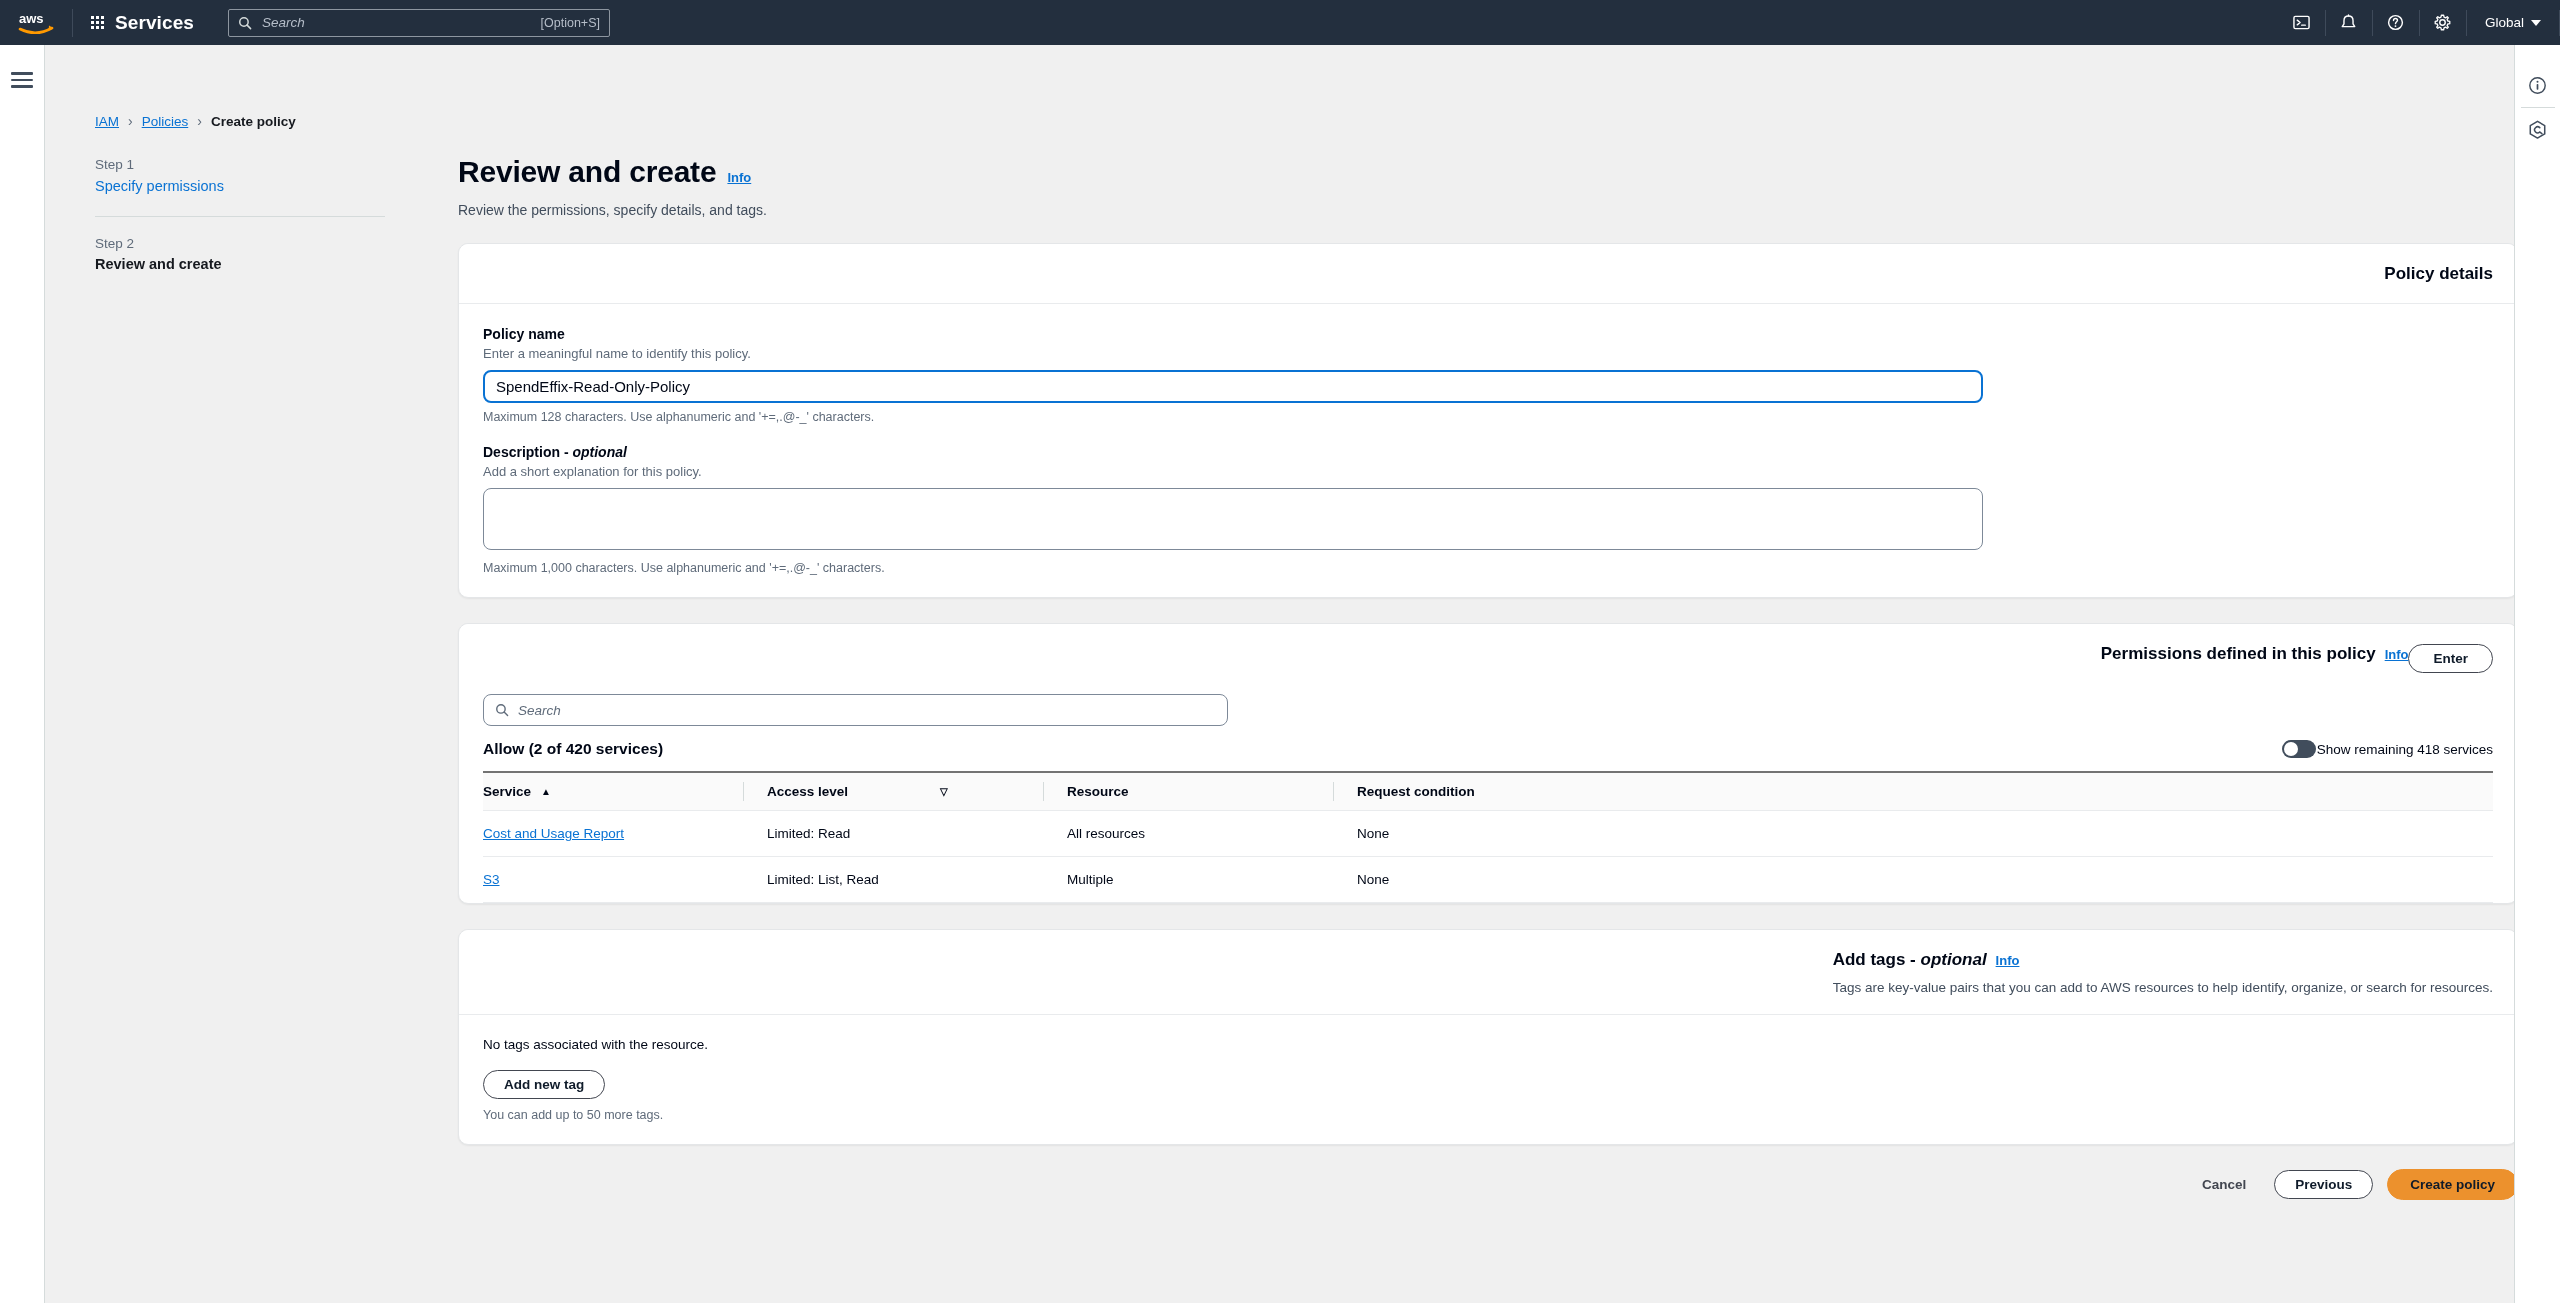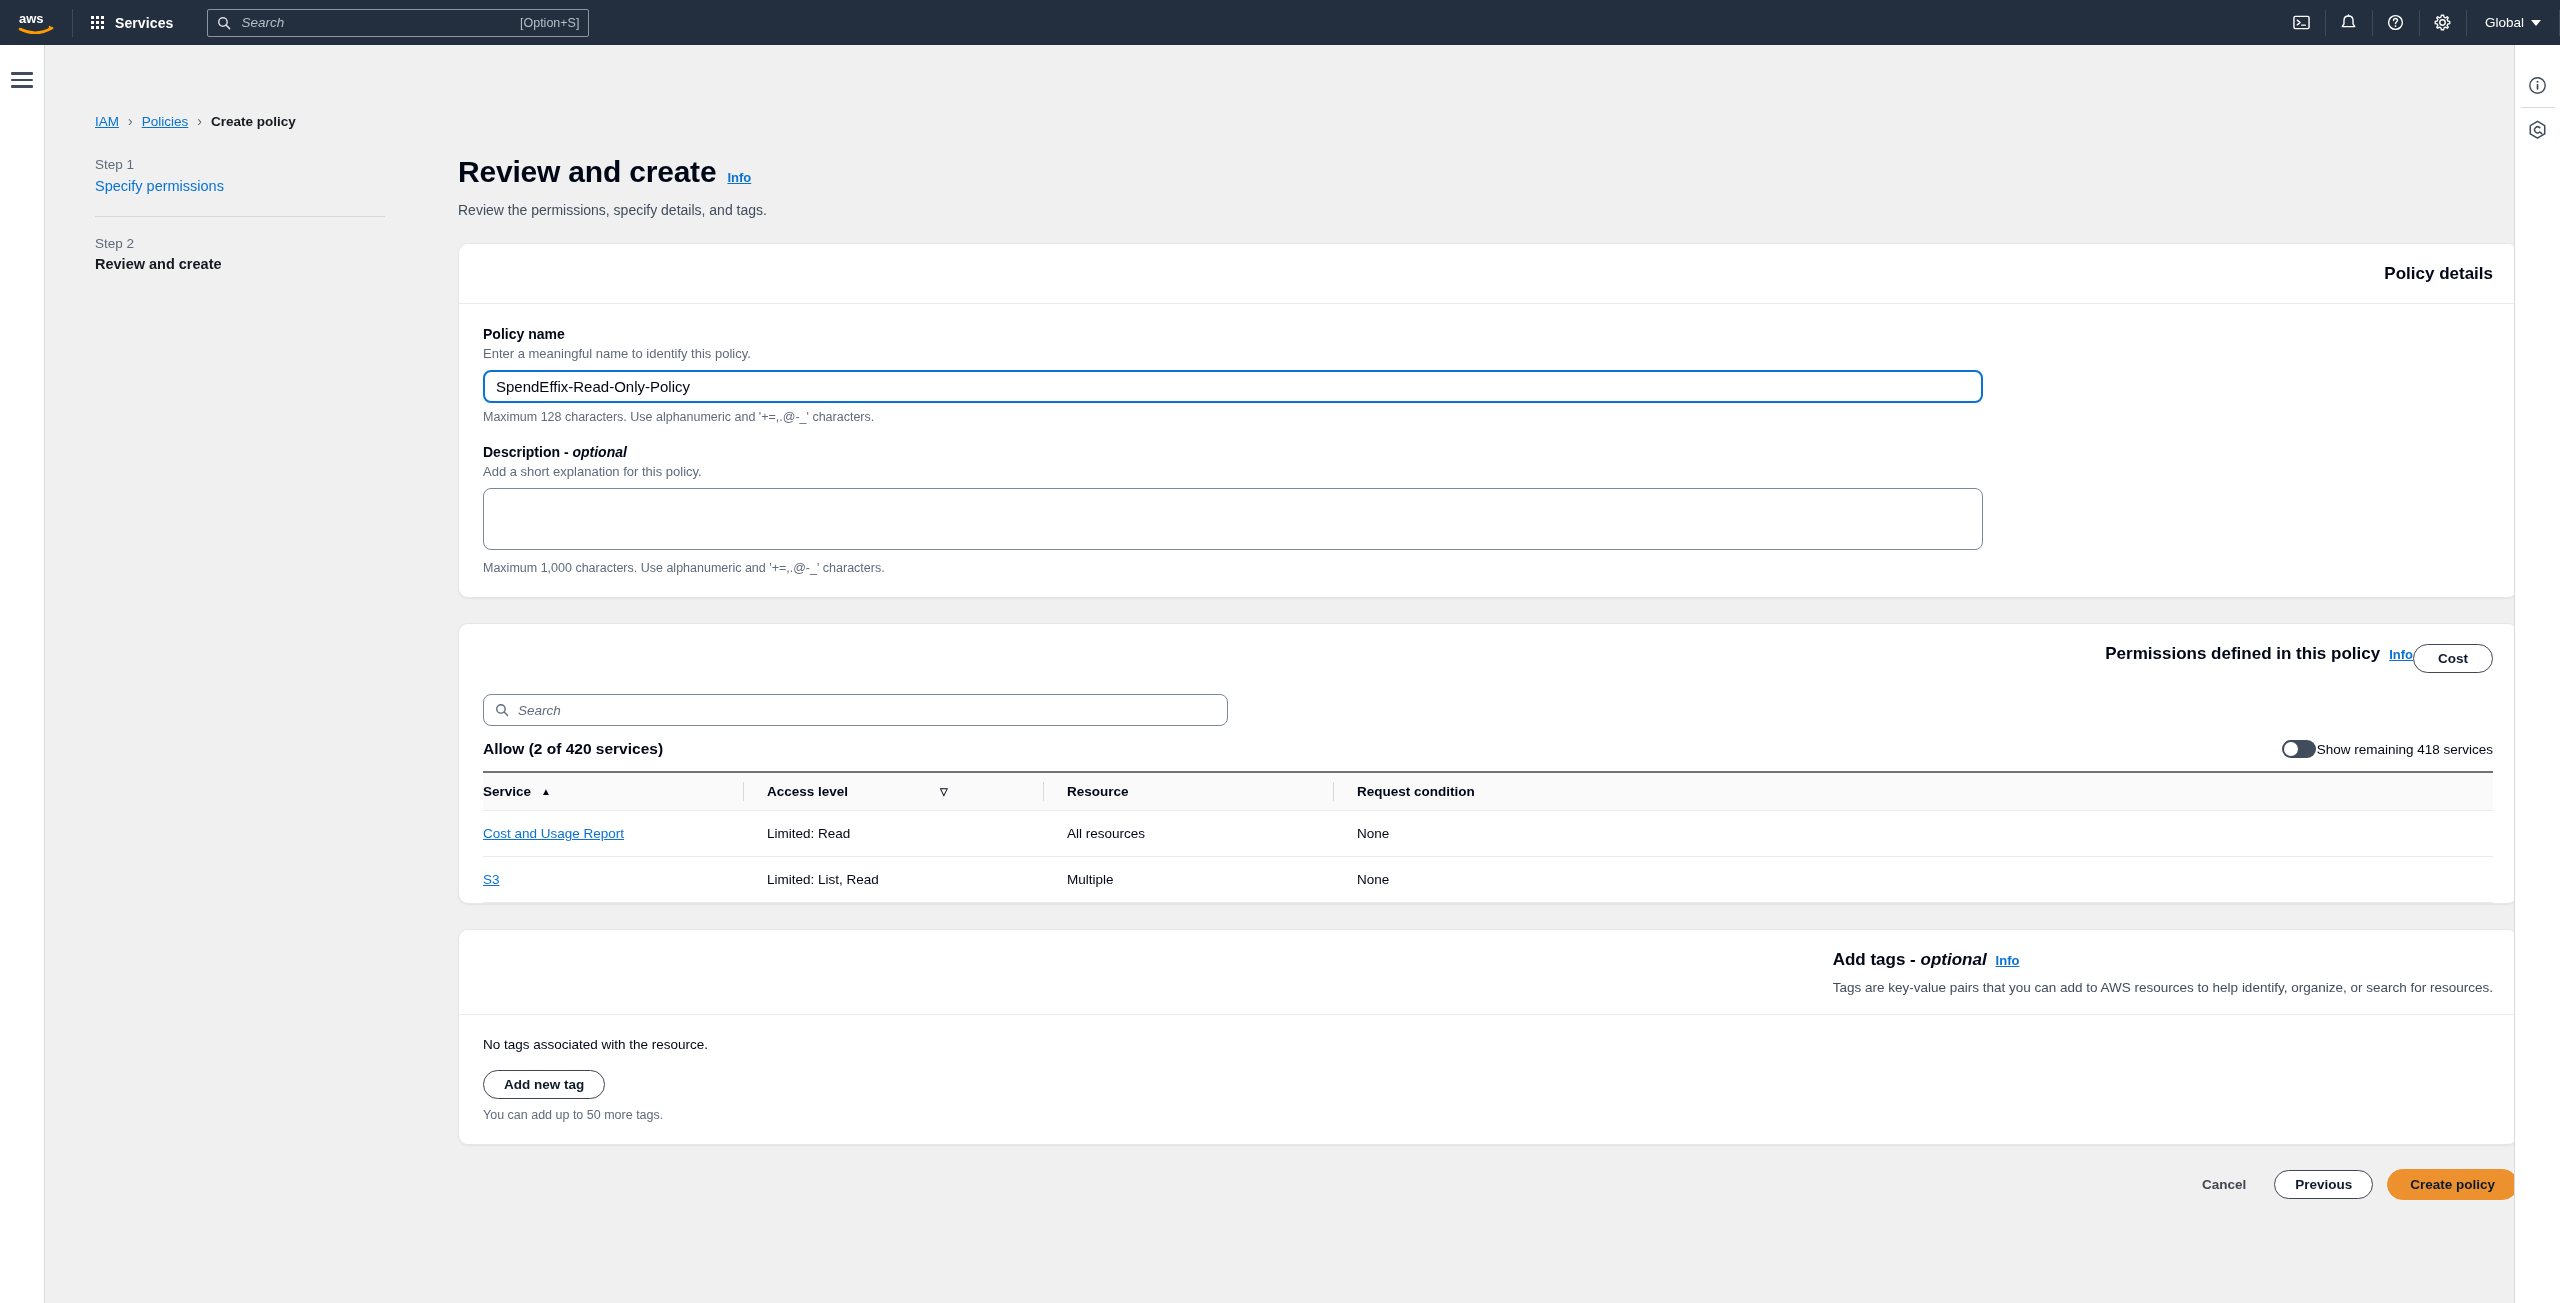--- a/index.html
+++ b/index.html
@@ -29,21 +29,21 @@
   .services-btn {
     display: flex; align-items: center; gap: 11px;
     padding: 0 18px; height: 45px; cursor: pointer;
     flex-shrink: 0;
   }
   .grid-icon {
     display: grid; grid-template-columns: repeat(3, 3px);
     grid-template-rows: repeat(3, 3px); gap: 2px;
   }
   .grid-icon i { width: 3px; height: 3px; background: #fff; display: block; }
-  .services-label { color: #ffffff; font-size: 14px; font-weight: 700; letter-spacing: .1px;}
+  .services-label { color: #ffffff; font-size: 19px; font-weight: 700; letter-spacing: .1px;}
 
   .search-wrap {
     margin-left: 16px;
     width: 382px; height: 28px;
     background: #232f3e;
     border: 1px solid #8d96a0;
     border-radius: 2px;
     display: flex; align-items: center;
     padding: 0 9px;
     flex-shrink: 0;
@@ -382,21 +382,21 @@
       </div>
 
       <div class="card">
         <div class="card-head noborder">
           <div>
             <div class="card-title-row">
               <span class="card-title">Permissions defined in this policy</span>
               <span class="info-link" style="top:0">Info</span>
             </div>
           </div>
-          <button class="btn btn-edit">Cost</button>
+          <button class="btn btn-edit">Enter</button>
         </div>
 
         <div style="padding:2px 24px 0 24px;">
           <div class="perm-search">
             <svg width="14" height="14" viewBox="0 0 16 16">
               <circle cx="6.8" cy="6.8" r="4.8" stroke="#5f6b7a" stroke-width="1.6" fill="none"></circle>
               <line x1="10.4" y1="10.4" x2="14.4" y2="14.4" stroke="#5f6b7a" stroke-width="1.6" stroke-linecap="round"></line>
             </svg>
             <span class="ph">Search</span>
           </div>

